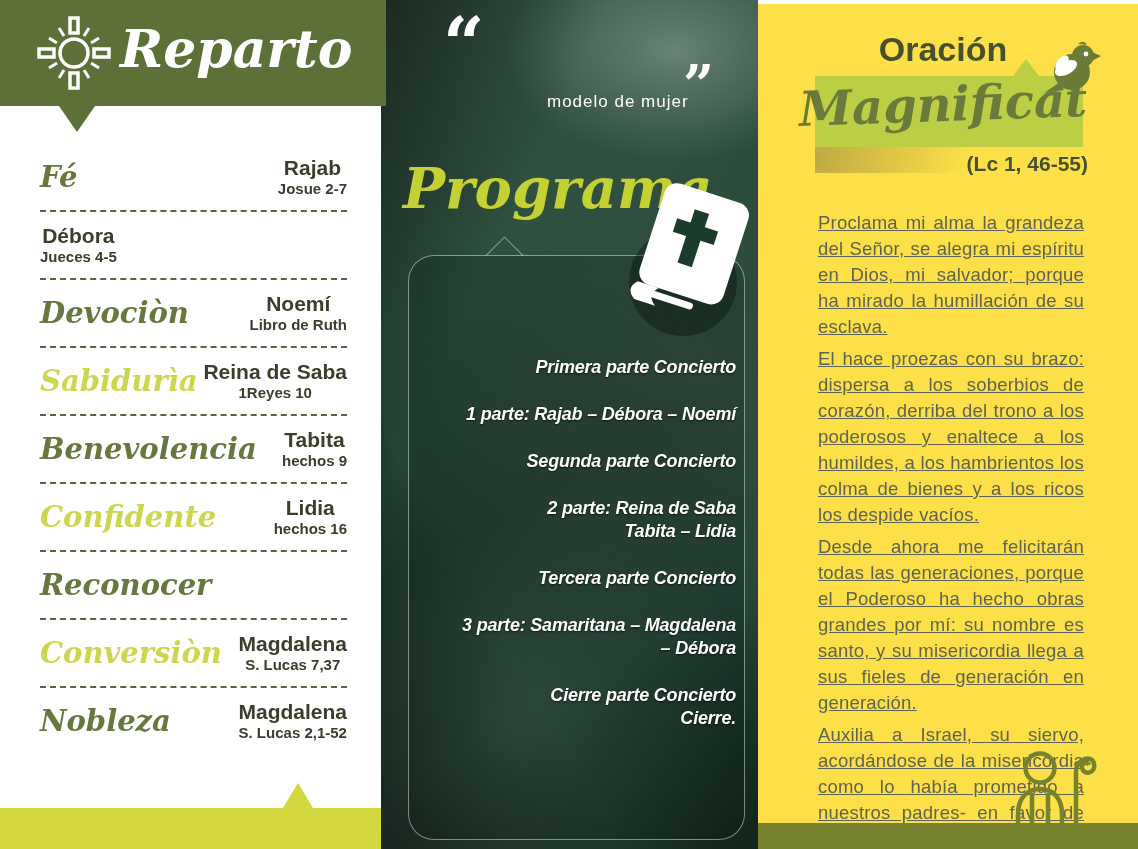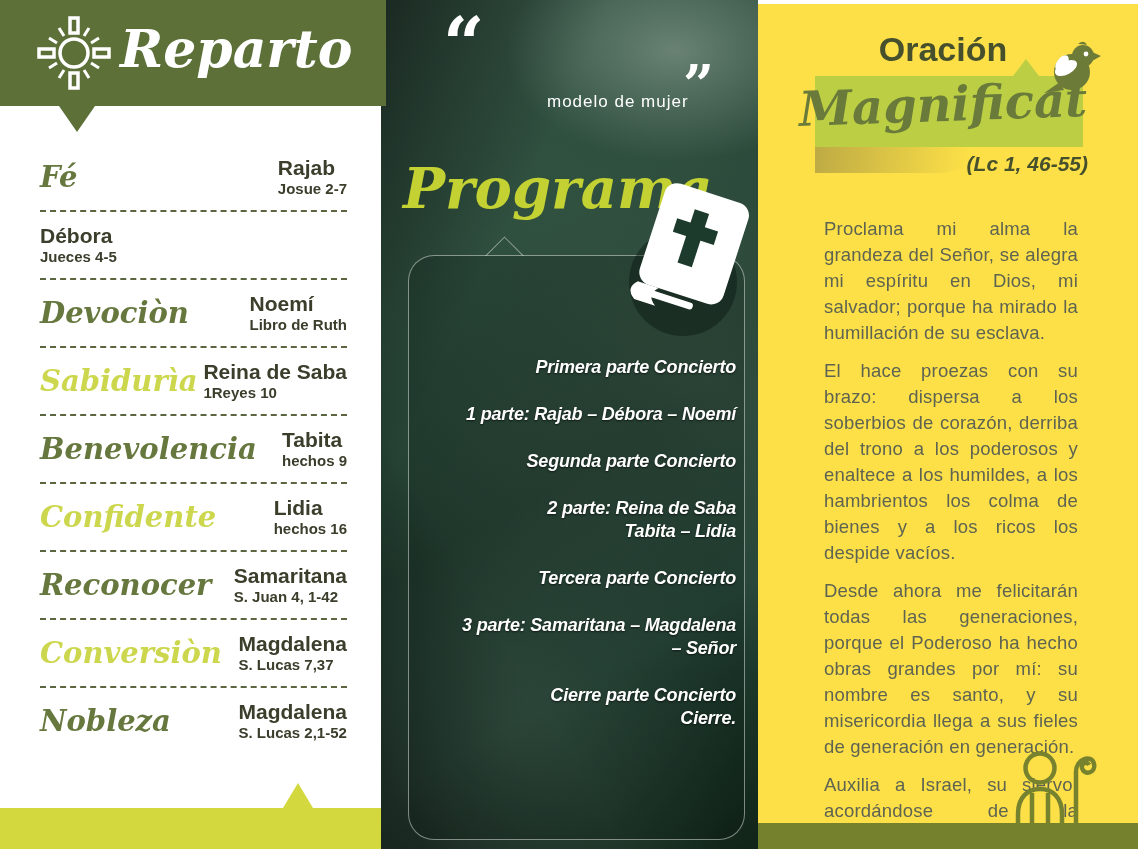--- a/index.html
+++ b/index.html
@@ -17,21 +17,21 @@
   .sun{position:absolute;left:36px;top:15px;}
   .reparto-title{position:absolute;left:120px;top:18px;font-size:52px;line-height:1.2;color:#ffffff;}
 
   .cast-list{position:absolute;left:40px;right:34px;top:144px;list-style:none;margin:0;padding:0;}
   .cast-row{min-height:66px;display:flex;justify-content:space-between;align-items:center;
             border-bottom:2px dashed #5b6540;}
   .cast-row:last-child{border-bottom:none;}
   .virtue{font-size:29px;line-height:1;}
   .virtue.dark{color:#67783f;}
   .virtue.lime{color:#ccd74d;}
-  .who{text-align:left;color:#3a3e2b;}
+  .who{text-align:center;color:#3a3e2b;}
   .who .name{display:block;font-weight:bold;font-size:21px;line-height:1.15;}
   .who .ref{display:block;font-weight:bold;font-size:15px;line-height:1.2;}
 
   .bottom-bar-left{position:absolute;left:0;bottom:0;width:381px;height:41px;background:#d2d83e;}
   .bar-notch{position:absolute;left:283px;bottom:41px;width:0;height:0;
     border-left:15px solid transparent;border-right:15px solid transparent;border-bottom:25px solid #d2d83e;}
 
   
   .panel-middle{position:absolute;left:381px;top:0;width:377px;height:849px;
     background:
@@ -63,24 +63,24 @@
     font-size:34px;font-weight:bold;color:#47502c;}
   .banner{position:absolute;left:57px;top:72px;width:268px;height:71px;background:#bccf44;}
   .banner-notch{position:absolute;left:198px;top:-17px;width:0;height:0;
     border-left:13px solid transparent;border-right:13px solid transparent;border-bottom:17px solid #bccf44;}
   .banner-shadow{position:absolute;left:57px;top:143px;width:235px;height:26px;
     background:linear-gradient(100deg, rgba(70,70,62,0.35), rgba(70,70,62,0) 65%);
     clip-path:polygon(0 0,100% 0,55% 100%,0 100%);}
   .magnificat{position:absolute;left:30px;top:76px;width:310px;text-align:center;font-size:48px;
     line-height:1;color:#697a3a;transform:rotate(-2deg);z-index:2;}
   .bird{position:absolute;left:280px;top:36px;z-index:3;}
-  .reference{position:absolute;right:50px;top:148px;font-size:21px;font-weight:bold;font-style:italic;color:#47502c;}
+  .reference{position:absolute;right:50px;top:148px;font-size:21px;font-weight:bold;color:#47502c;}
   .prayer{position:absolute;left:54px;top:200px;width:278px;font-size:18.5px;line-height:26px;
     text-align:justify;color:#5e6352;letter-spacing:0.2px;}
-  .prayer p{margin:12px;}
+  .prayer p{margin:6px;text-decoration:underline;}
   .person{position:absolute;left:252px;top:742px;}
   .bottom-bar-right{position:absolute;left:0;bottom:0;width:100%;height:30px;background:#76812e;}
 </style>
 </head>
 <body>
 
 <div class="page">
 
   <section class="panel-left">
     <div class="reparto-header">
@@ -144,24 +144,20 @@
       </li>
       <li class="cast-row">
         <span class="virtue script lime">Confidente</span>
         <span class="who">
           <span class="name">Lidia</span>
           <span class="ref">hechos 16</span>
         </span>
       </li>
       <li class="cast-row">
         <span class="virtue script dark">Reconocer</span>
-        <span class="who">
-          <span class="name">Samaritana</span>
-          <span class="ref">S. Juan 4, 1-42</span>
-        </span>
       </li>
       <li class="cast-row">
         <span class="virtue script lime">Conversiòn</span>
         <span class="who">
           <span class="name">Magdalena</span>
           <span class="ref">S. Lucas 7,37</span>
         </span>
       </li>
       <li class="cast-row">
         <span class="virtue script dark">Nobleza</span>
@@ -208,21 +204,21 @@
         </div>
         <div class="prog-item">
           <div>2 parte: Reina de Saba</div>
           <div>Tabita – Lidia</div>
         </div>
         <div class="prog-item">
           <div>Tercera parte Concierto</div>
         </div>
         <div class="prog-item">
           <div>3 parte: Samaritana – Magdalena</div>
-          <div>– Señor</div>
+          <div>– Débora</div>
         </div>
         <div class="prog-item">
           <div>Cierre parte Concierto</div>
           <div>Cierre.</div>
         </div>
       </div>
     </div>
   </section>
 
   <section class="panel-right">

